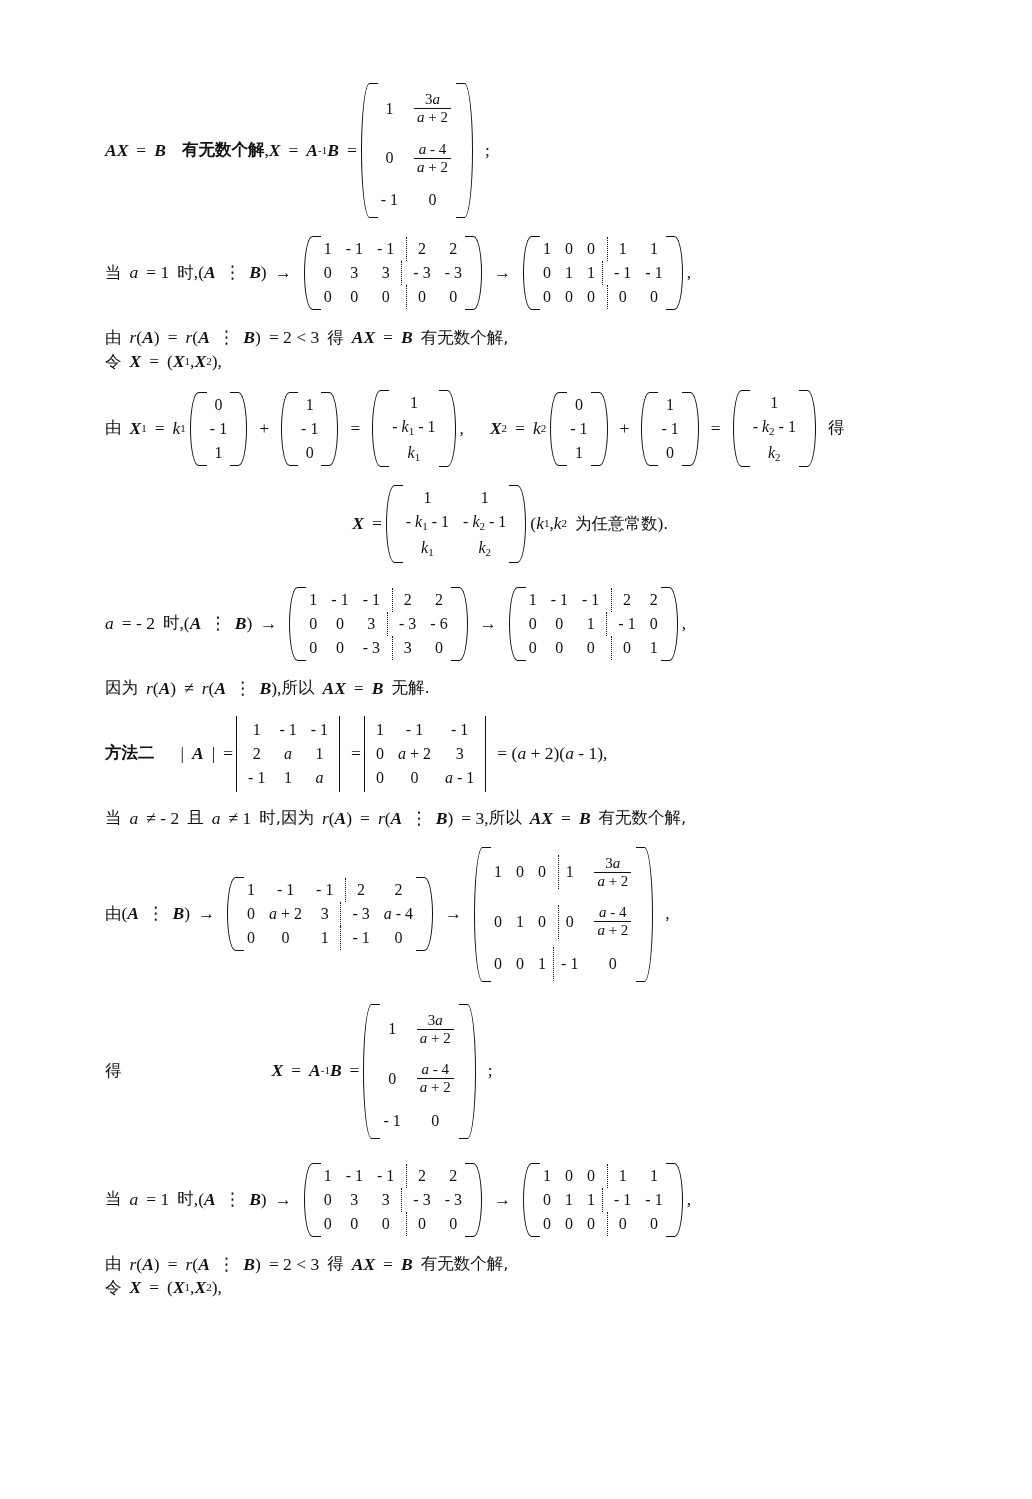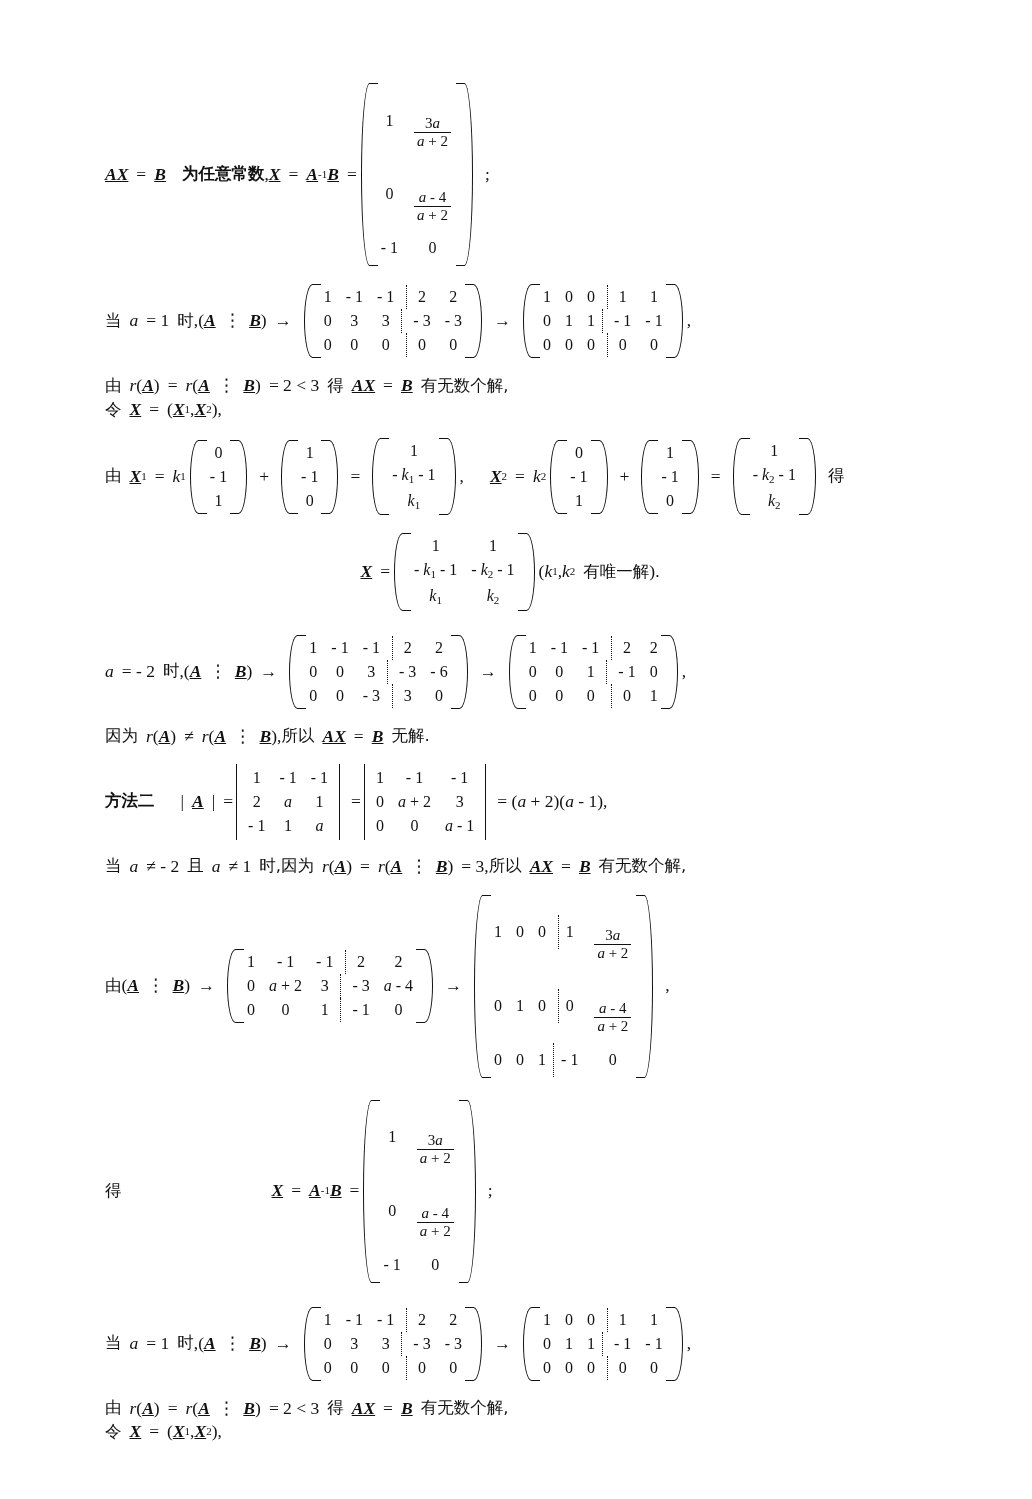--- a/index.html
+++ b/index.html
@@ -33,40 +33,40 @@
     display: flex;
     align-items: center;
     flex-wrap: nowrap;
     margin: 0 0 4px 0;
     font-size: 17.5px;
     line-height: 1.25;
   }
   .line.tight { margin-bottom: 2px; }
   .blk { margin-bottom: 16px; }
   .cn { font-family: "DejaVu Sans", sans-serif; font-size: 16.5px; }
-  .bi { font-style: italic; font-weight: bold; text-decoration: underline; }
+  .bi { font-style: italic; font-weight: bold; }
   .it { font-style: italic; }
   .bold { font-weight: bold; }
   .sp2 { display: inline-block; width: 8px; }
   .sp4 { display: inline-block; width: 16px; }
   .sp6 { display: inline-block; width: 26px; }
   .sub { font-size: 11px; vertical-align: -3px; }
   .sup { font-size: 11px; vertical-align: 6px; }
 
   
   .frac {
     display: inline-flex;
     flex-direction: column;
     align-items: center;
     vertical-align: middle;
     font-size: 15px;
     margin: 0 2px;
     line-height: 1.15;
   }
-  .frac .num { padding: 0 3px; margin-top: 24px; }
+  .frac .num { padding: 0 3px; }
   .frac .den { padding: 0 3px; border-top: 1px solid #111; }
 
   
   .mat {
     display: inline-flex;
     align-items: stretch;
     vertical-align: middle;
     margin: 0 2px;
   }
   .paren {
@@ -119,21 +119,21 @@
 <div class="page">
   <div class="content">
 
     <div class="line blk" style="margin-top:4px;">
       <span class="bi">AX</span>
         <span class="sp2"></span>
       <span>=</span>
         <span class="sp2"></span>
       <span class="bi">B</span>
       <span class="sp4"></span>
-      <span class="cn bold">为任意常数</span>
+      <span class="cn bold">有无数个解</span>
       <span>,</span>
       <span class="bi">X</span>
         <span class="sp2"></span>
       <span>=</span>
         <span class="sp2"></span>
       <span class="bi">A</span>
         <span class="sup">-1</span>
       <span class="bi">B</span>
         <span class="sp2"></span>
       <span>=</span>
@@ -385,21 +385,21 @@
         </span>
         <span class="paren r"></span>
       </span>
       <span>(</span>
         <span class="it">k</span>
         <span class="sub">1</span>
         <span>,</span>
         <span class="it">k</span>
         <span class="sub">2</span>
       <span class="sp2"></span>
-        <span class="cn">有唯一解</span>
+        <span class="cn">为任意常数</span>
         <span>).</span>
     </div>
 
     <div class="line blk" style="margin-top:22px;">
       <span class="it">a</span>
         <span class="sp2"></span>
       <span>= - 2</span>
         <span class="sp2"></span>
       <span class="cn">时</span>
         <span>,(</span>

